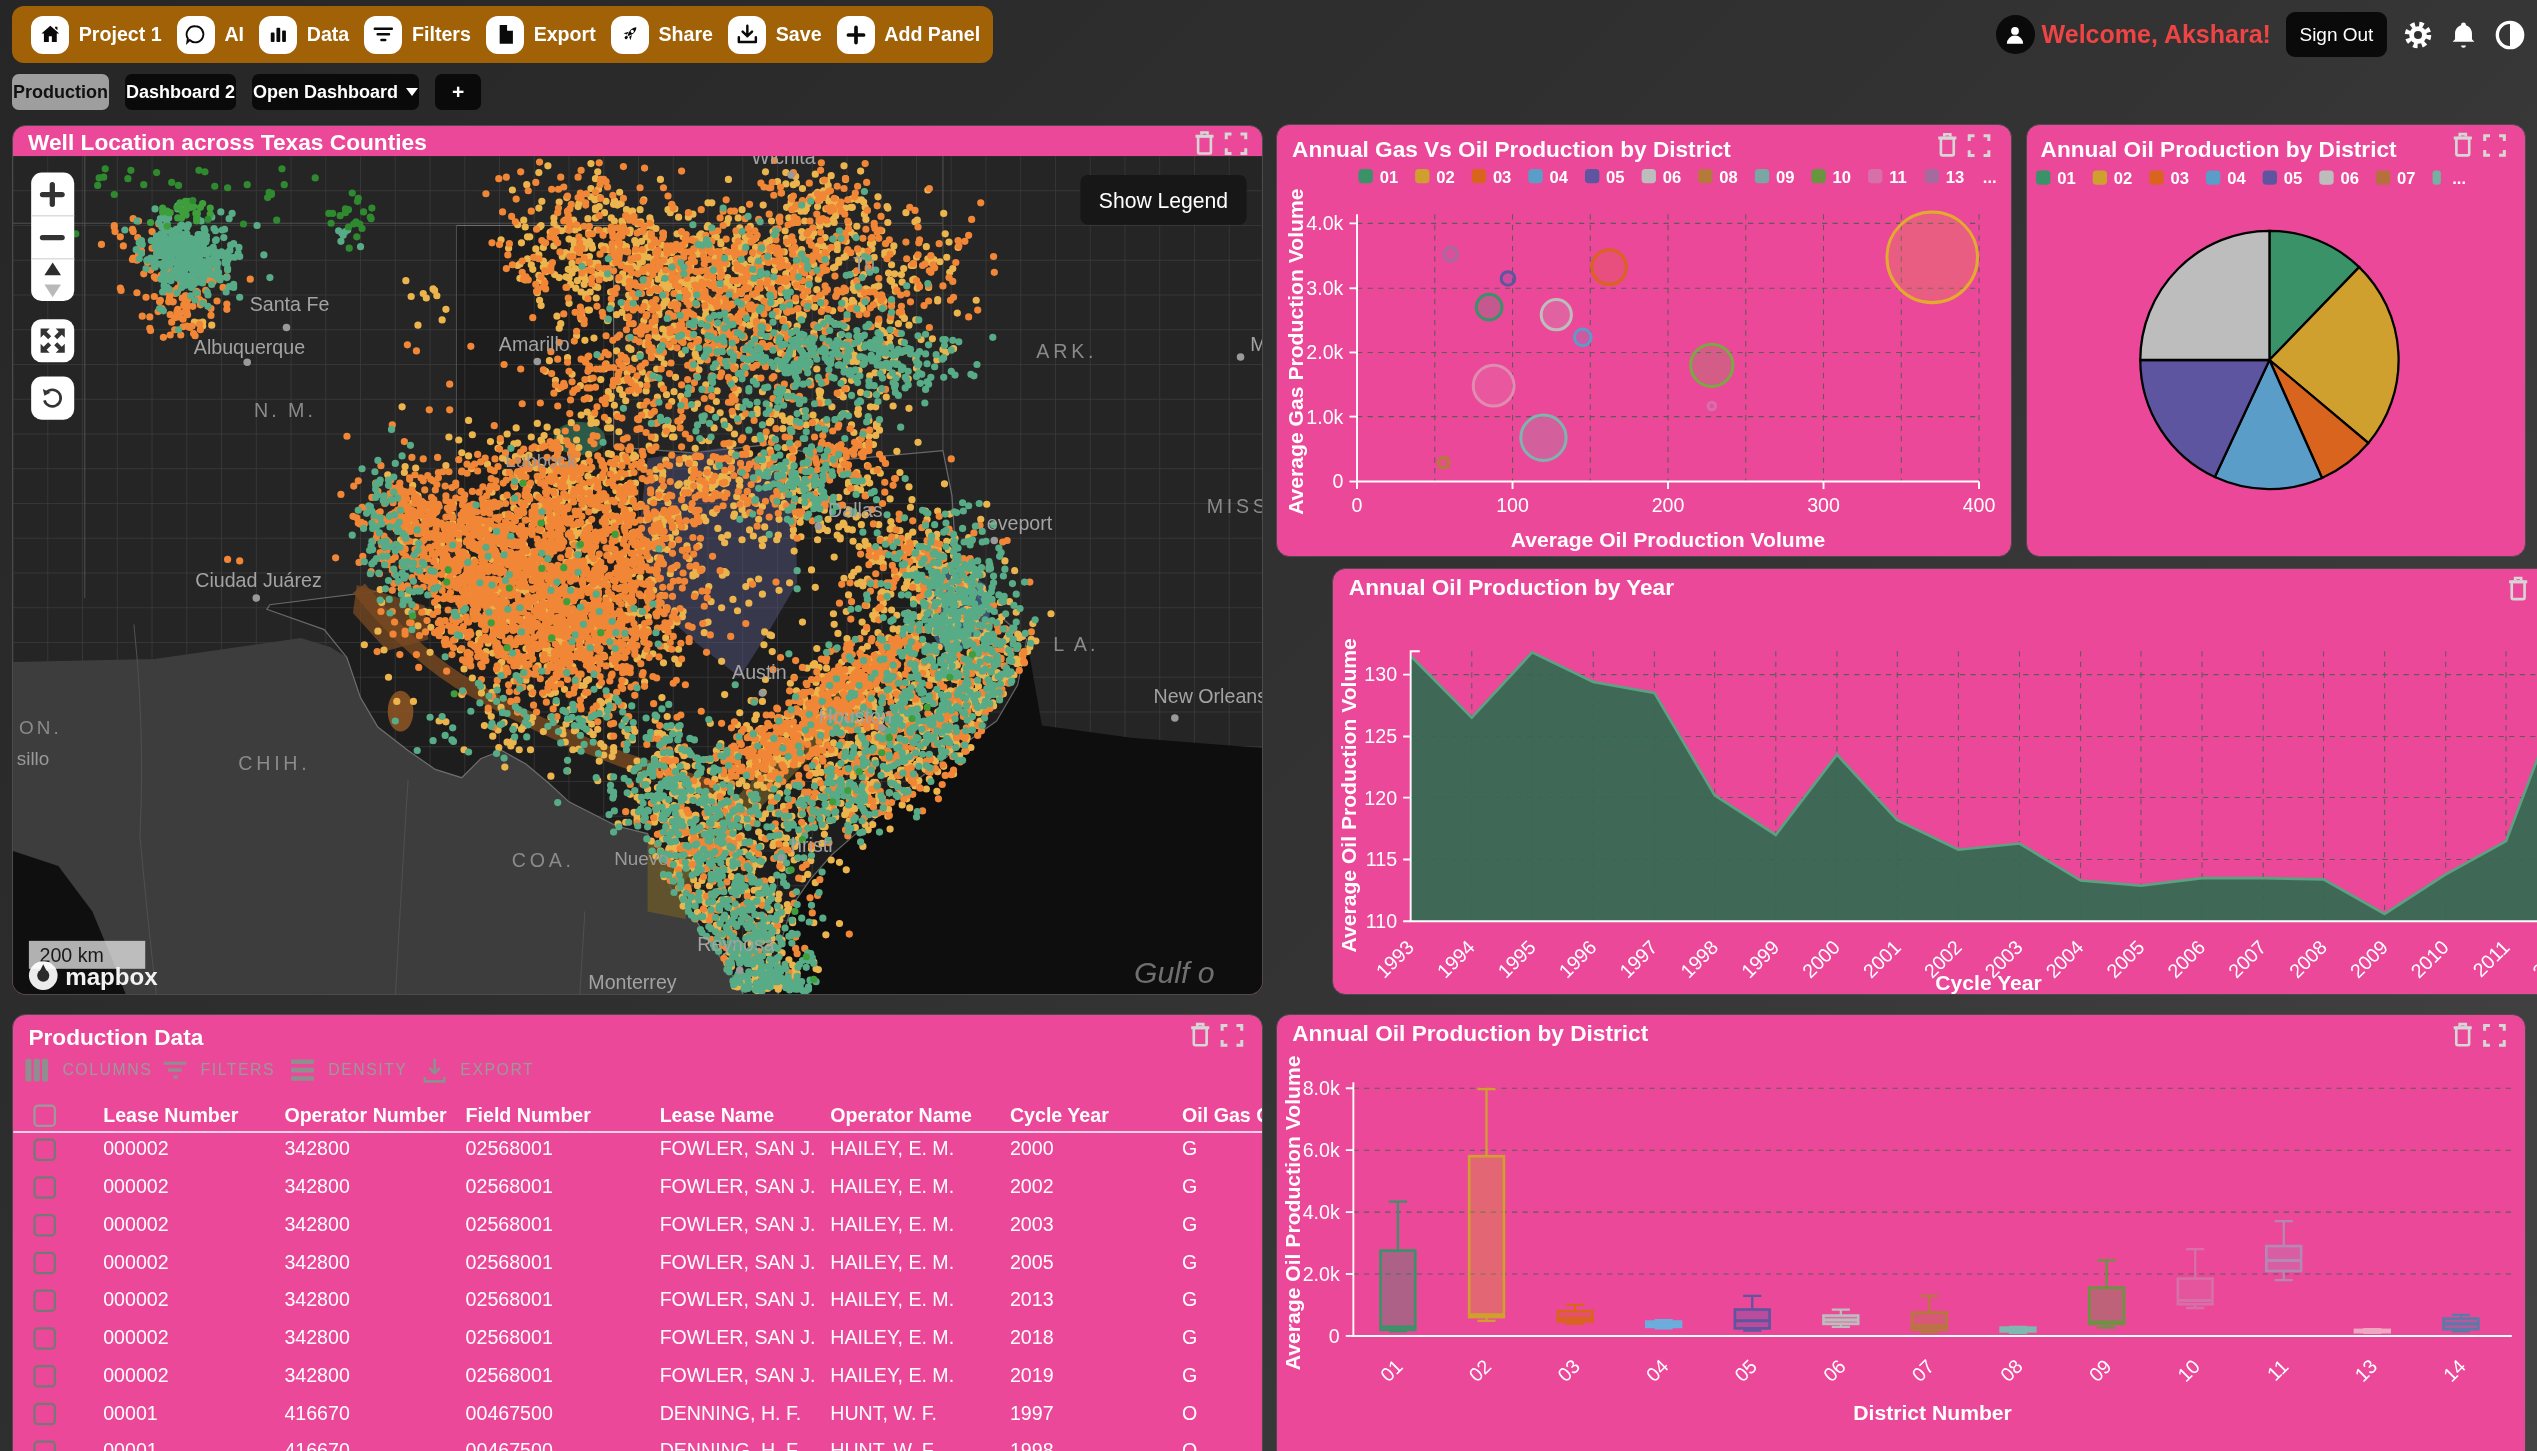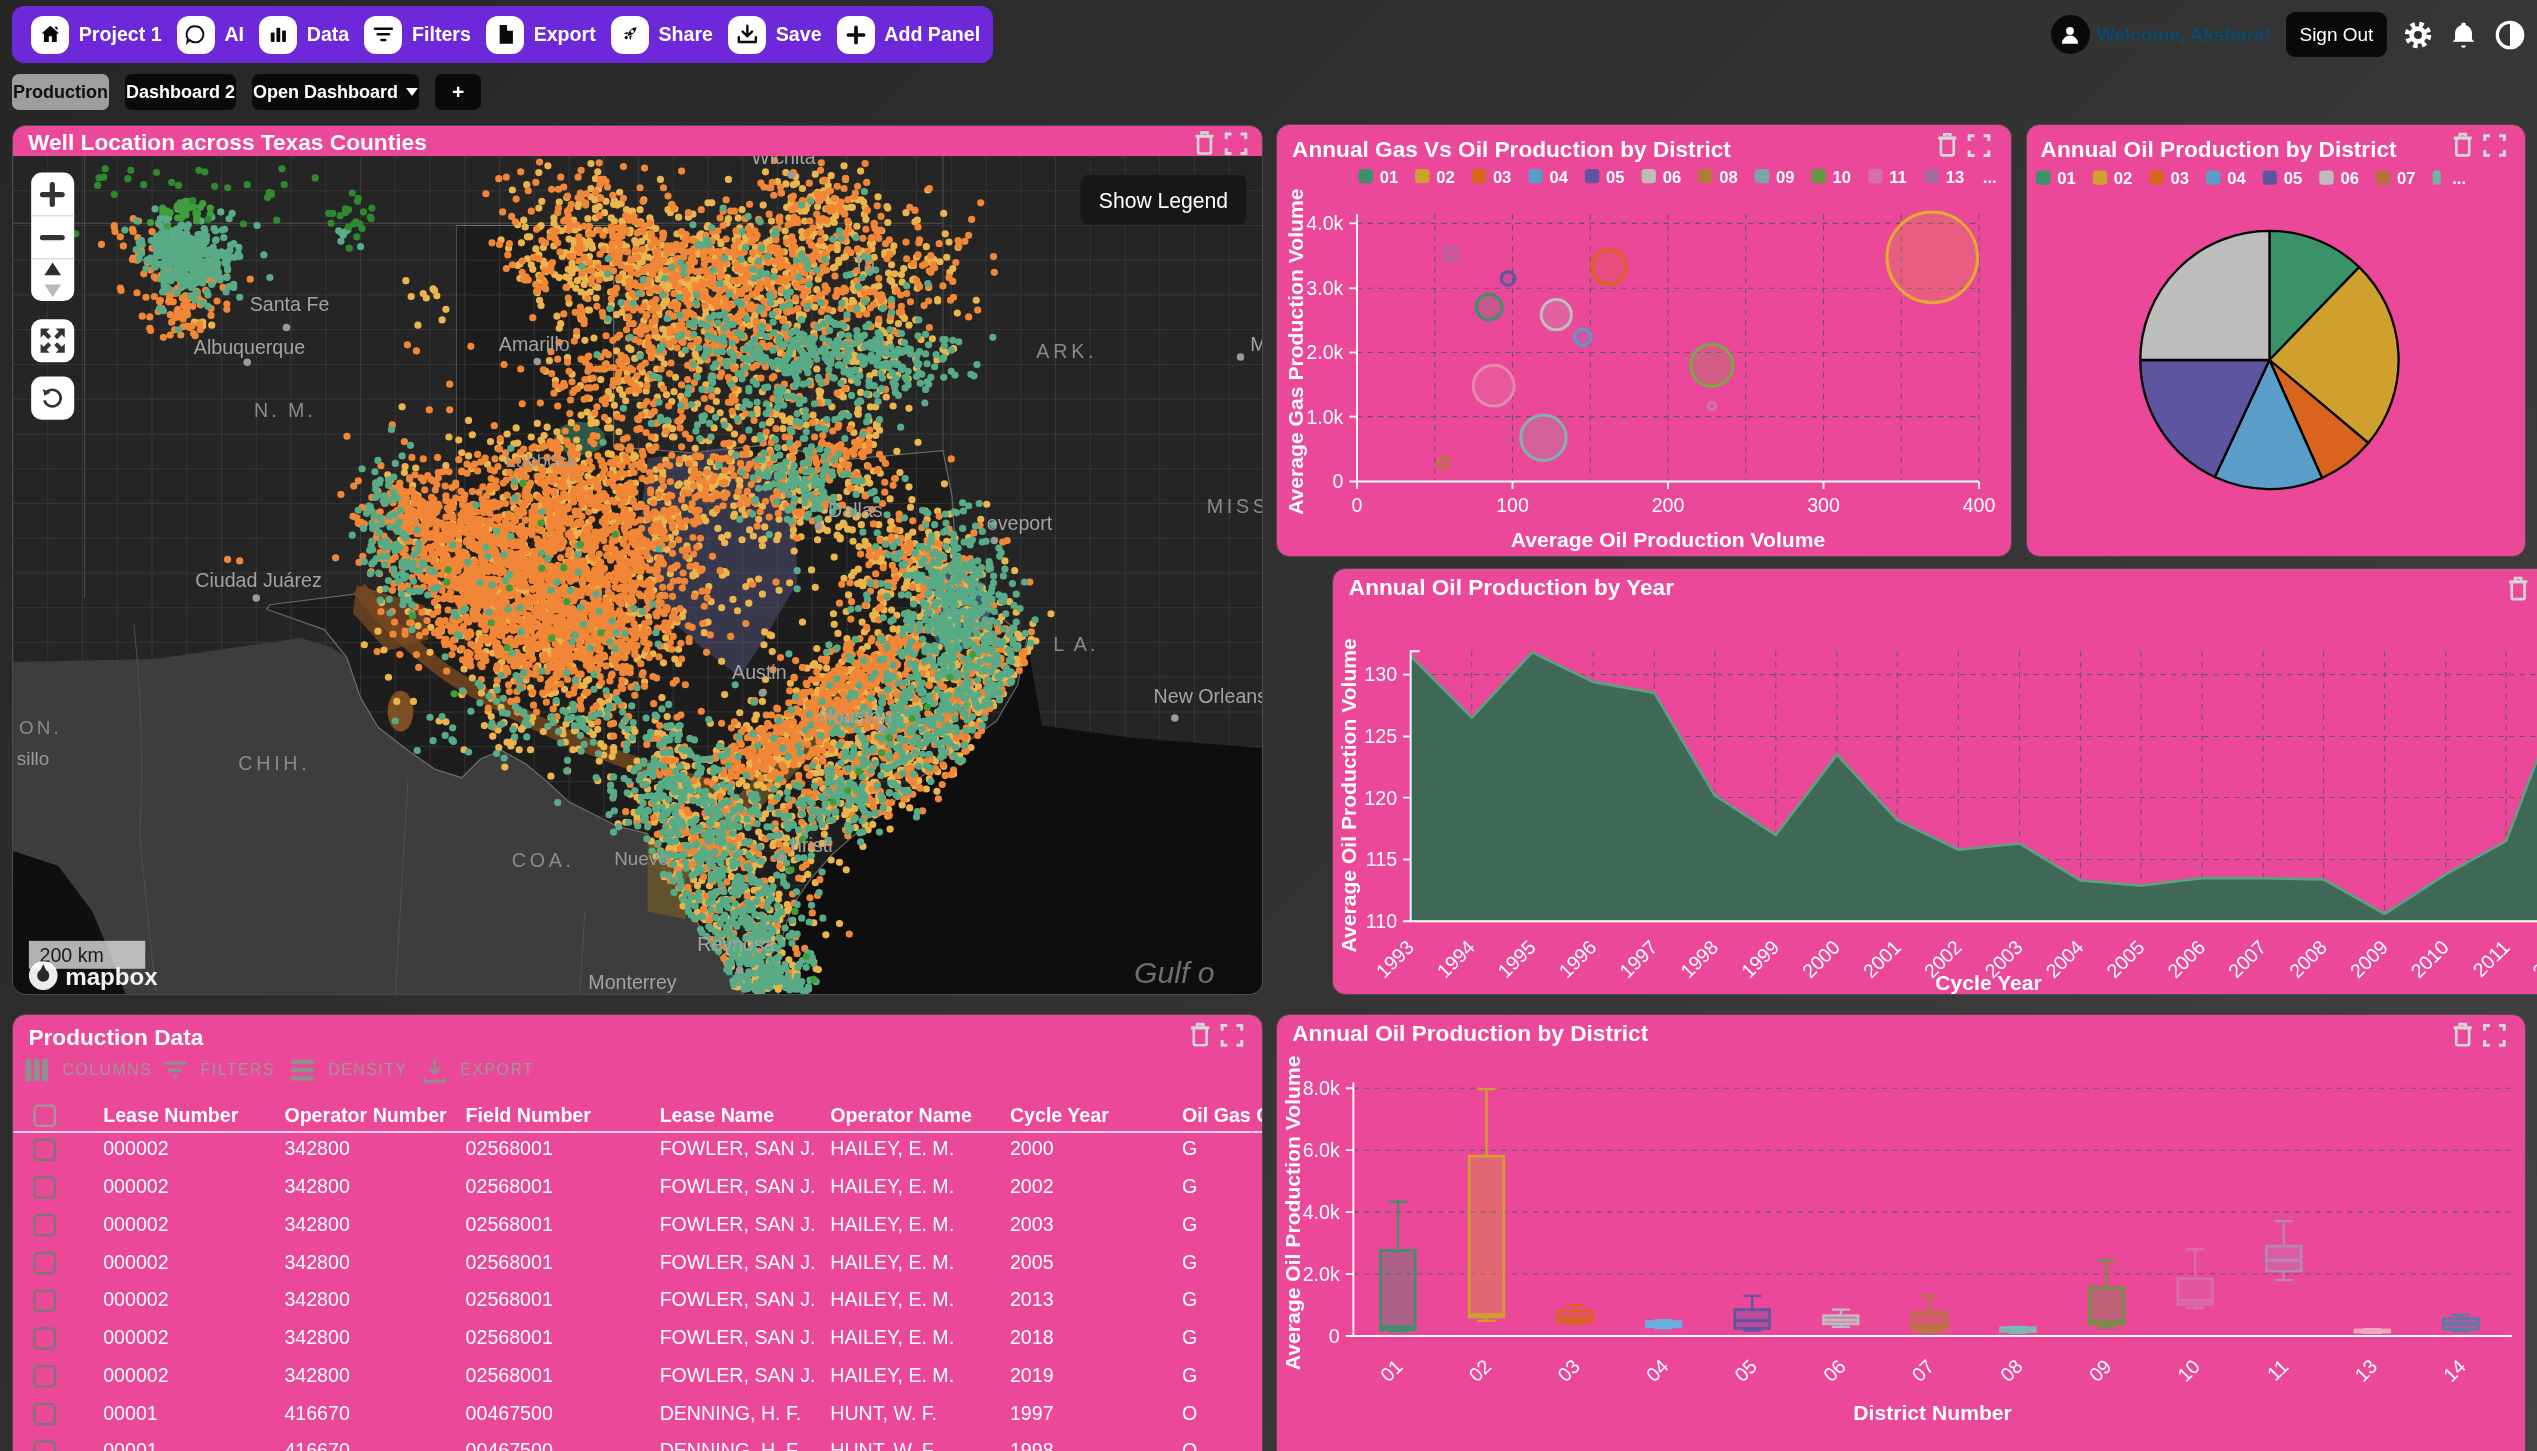--- a/index.html
+++ b/index.html
@@ -1,21 +1,21 @@
 <!DOCTYPE html>
 <html style="font-size:12px"><head><meta charset="utf-8"><style>
 *{margin:0;padding:0;box-sizing:border-box}
 body{width:2538px;height:1452px;overflow:hidden;background:linear-gradient(135deg,#262626 0%,#333 55%,#444 100%);font-family:"Liberation Sans", sans-serif;position:relative}
 .panel{position:absolute;background:#ec4899;border:1.5px solid #4b4b4b;border-radius:13.6px;overflow:hidden}
-.nav{position:absolute;left:12px;top:6px;width:981px;height:57px;background:#6d28d9;border-radius:12px;display:flex;align-items:center;padding:0 19px;gap:15px}
+.nav{position:absolute;left:12px;top:6px;width:981px;height:57px;background:#a16207;border-radius:12px;display:flex;align-items:center;padding:0 19px;gap:15px}
 .nitem{display:flex;align-items:center;gap:9.8px;color:#fff;font-size:19.6px;font-weight:700;white-space:nowrap}
 .nic{width:38px;height:38px;background:#fff;border-radius:12px;display:flex;align-items:center;justify-content:center;flex:none}
 .uright{position:absolute;right:12px;top:6px;height:57px;display:flex;align-items:center}
 .ucirc{width:39px;height:39px;background:#0a0a0a;border-radius:50%;display:flex;align-items:center;justify-content:center}
-.uwel{color:#0c4a6e;font-size:19px;font-weight:700;margin-left:7px}
+.uwel{color:#ef4444;font-size:25px;font-weight:700;margin-left:7px}
 .signout{background:#0a0a0a;color:#fff;font-size:19px;font-weight:400;border-radius:9px;padding:11.3px 13.6px;margin-left:15px}
 .hic{margin-left:16px}
 .tabs{position:absolute;left:12px;top:74px;display:flex;gap:16px}
 .tab{background:#0a0a0a;color:#fff;font-size:18px;font-weight:700;border-radius:6.8px;height:36px;display:flex;align-items:center;padding:0 1px}
 .tab.active{background:#9e9e9e;color:#111}
 .tab.plus{padding:0 16.6px;font-size:21px}
 .caret{width:0;height:0;border-left:6.8px solid transparent;border-right:6.8px solid transparent;border-top:8.3px solid #fff;margin-left:8.3px}
 .ptitle{position:absolute;left:15px;top:3px;color:#fff;font-size:22.7px;font-weight:700}
 </style></head><body>
 <div class="nav">

